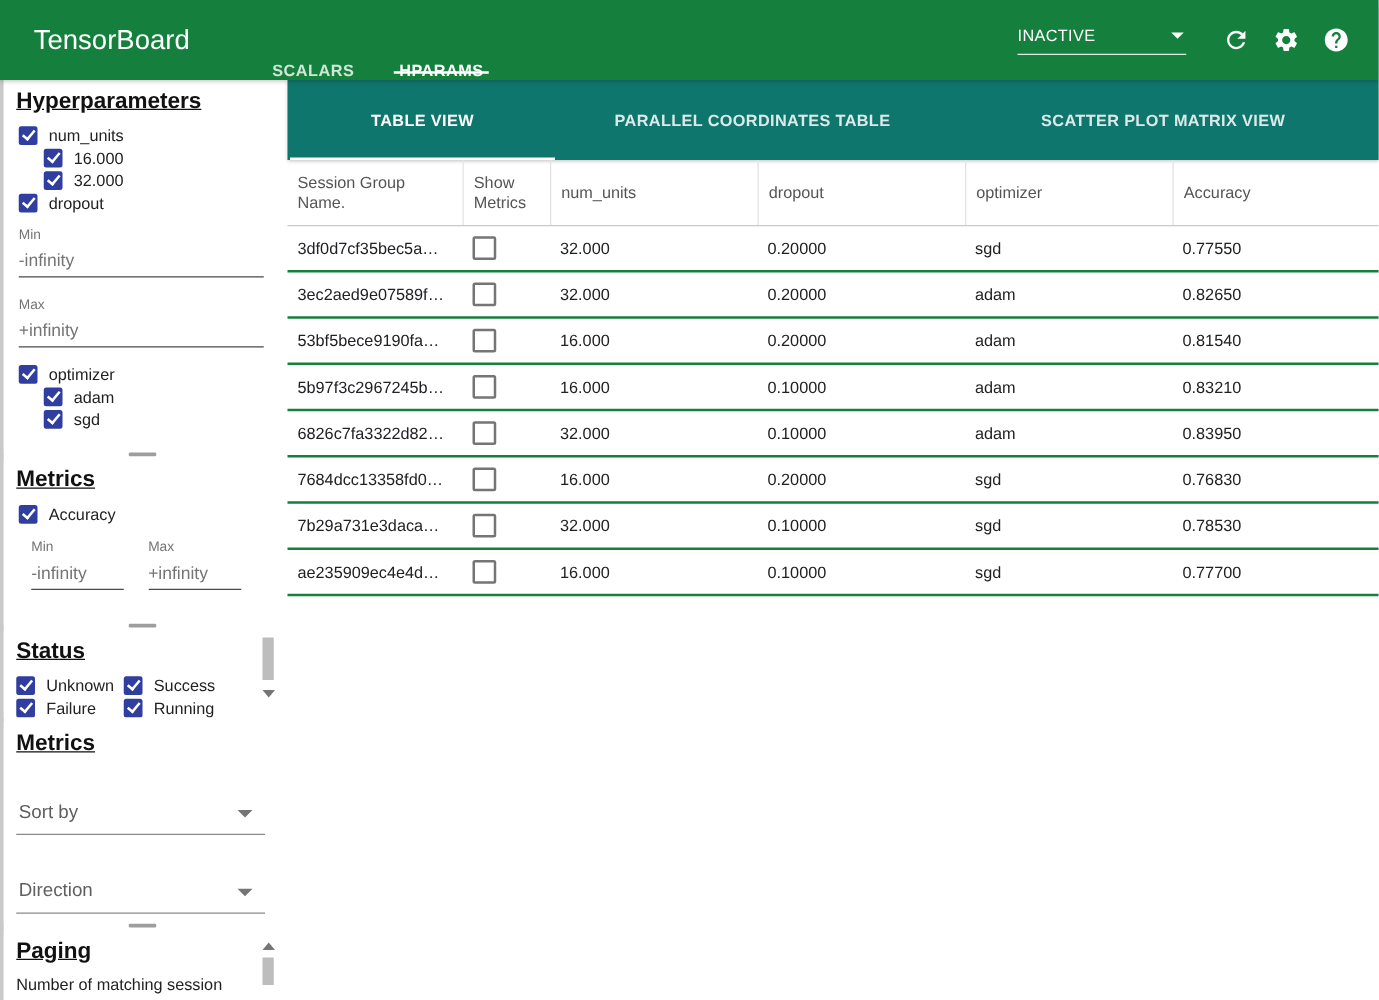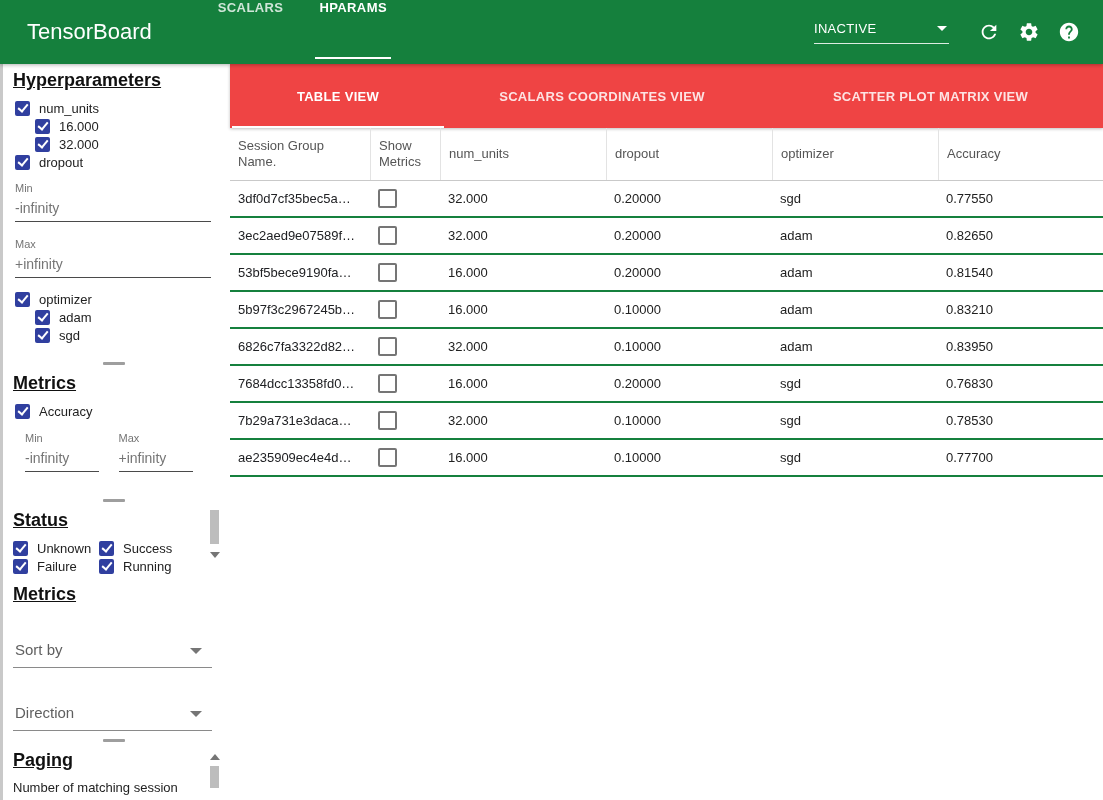--- a/index.html
+++ b/index.html
@@ -4,21 +4,21 @@
 <style>
   html,body{margin:0;padding:0;}
   body{width:1103px;height:800px;position:relative;overflow:hidden;background:#fff;
        font-family:"Liberation Sans",sans-serif;}
 
   
   .topbar{position:absolute;top:0;left:0;width:1103px;height:64px;background:#15803d;
           display:flex;align-items:center;z-index:30;box-shadow:0 1px 4px rgba(0,0,0,.3);}
   .tb-title{color:#fff;font-size:22px;font-weight:400;margin-left:27px;white-space:nowrap;}
   .top-tabs{display:flex;height:100%;margin-left:48px;}
-  .top-tab{display:flex;align-items:flex-start;height:100%;padding:0 18px;
+  .top-tab{display:flex;align-items:flex-end;height:100%;padding:0 18px;
            color:rgba(255,255,255,.8);font-size:13px;font-weight:700;letter-spacing:.4px;
            cursor:pointer;position:relative;}
   .top-tab.active{color:#fff;}
   .top-tab.active::after{content:'';position:absolute;left:14px;right:14px;bottom:5px;height:2px;background:#fff;}
   .top-right{margin-left:auto;display:flex;align-items:center;margin-right:14px;}
   .reload-select{width:135px;display:flex;align-items:center;justify-content:space-between;
                  border-bottom:1px solid rgba(255,255,255,.85);padding-bottom:7px;margin-right:20px;
                  color:#fff;font-size:13px;letter-spacing:.3px;cursor:pointer;}
   .caret-white{width:0;height:0;border-left:5px solid transparent;border-right:5px solid transparent;
                border-top:5px solid #fff;margin-right:2px;}
@@ -60,21 +60,21 @@
   .paging-text{margin-top:8px;font-size:13px;color:#222;line-height:1.45;width:185px;}
   .vscroll{position:absolute;right:3px;width:9px;}
   .vthumb{width:9px;background:#bdbdbd;}
   .tri-down{width:0;height:0;border-left:5px solid transparent;border-right:5px solid transparent;
             border-top:6px solid #757575;margin:8px auto 0 auto;}
   .tri-up{width:0;height:0;border-left:5px solid transparent;border-right:5px solid transparent;
           border-bottom:6px solid #757575;margin:0 auto 6px auto;}
 
   
   .content{position:absolute;top:64px;left:230px;width:873px;bottom:0;background:#fff;}
-  .view-tabs{height:64px;background:#ef4444;display:flex;box-shadow:0 1px 3px rgba(0,0,0,.25);}
+  .view-tabs{height:64px;background:#0f766e;display:flex;box-shadow:0 1px 3px rgba(0,0,0,.25);}
   .vtab{display:flex;align-items:center;justify-content:center;color:rgba(255,255,255,.85);
         font-size:13px;font-weight:700;letter-spacing:.3px;position:relative;cursor:pointer;text-align:center;}
   .vtab.active{color:#fff;}
   .vtab.active::after{content:'';position:absolute;left:2px;right:2px;bottom:0;height:2px;background:#fff;}
   .thead{display:grid;grid-template-columns:140px 70px 166px 166px 166px 1fr;height:52px;border-bottom:1px solid #c9c9c9;}
   .th{display:flex;align-items:center;padding:0 8px;font-size:13px;color:#555;line-height:1.25;}
   .th + .th{border-left:1px solid #e3e3e3;}
   .trow{display:grid;grid-template-columns:140px 70px 166px 166px 166px 1fr;height:35px;border-bottom:2px solid #15803d;cursor:pointer;}
   .td{display:flex;align-items:center;padding:0 8px;font-size:13px;color:#212121;white-space:nowrap;overflow:hidden;}
   .td.name{color:#202124;}
@@ -233,21 +233,21 @@
     </div>
   </section>
 </aside>
 
 <main class="content">
   <div class="view-tabs">
     <div class="vtab active" style="width:216px;">
       <span>TABLE VIEW</span>
     </div>
     <div class="vtab" style="width:312px;">
-      <span>SCALARS COORDINATES VIEW</span>
+      <span>PARALLEL COORDINATES TABLE</span>
     </div>
     <div class="vtab" style="width:345px;">
       <span>SCATTER PLOT MATRIX VIEW</span>
     </div>
   </div>
 
   <div class="thead">
     <div class="th">Session Group Name.</div>
     <div class="th">Show Metrics</div>
     <div class="th">num_units</div>

